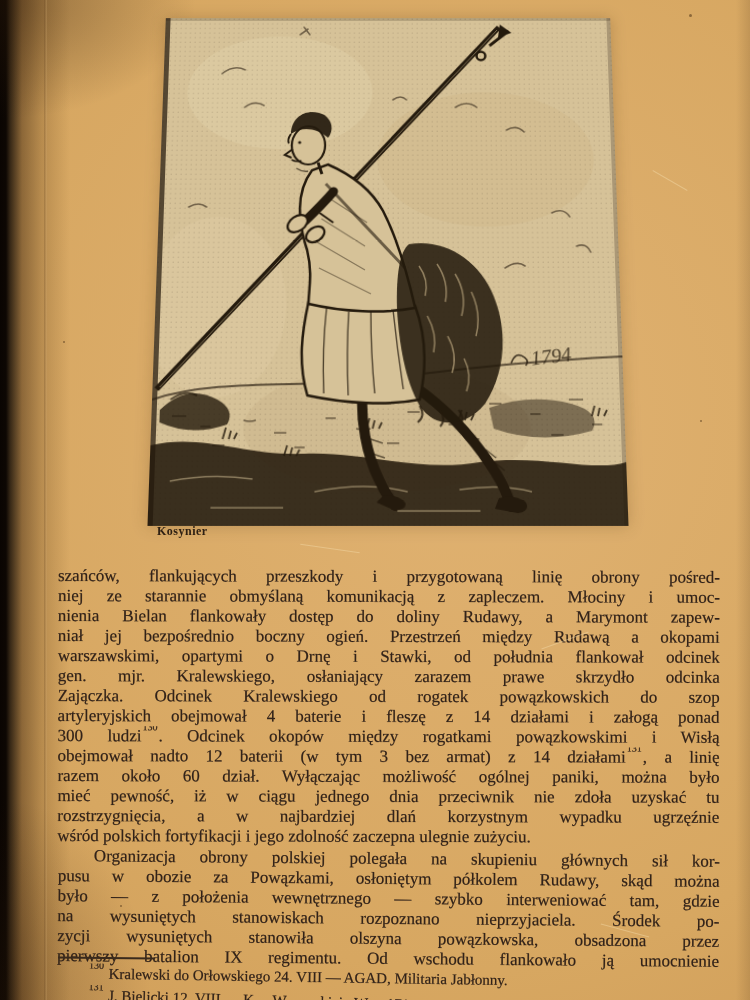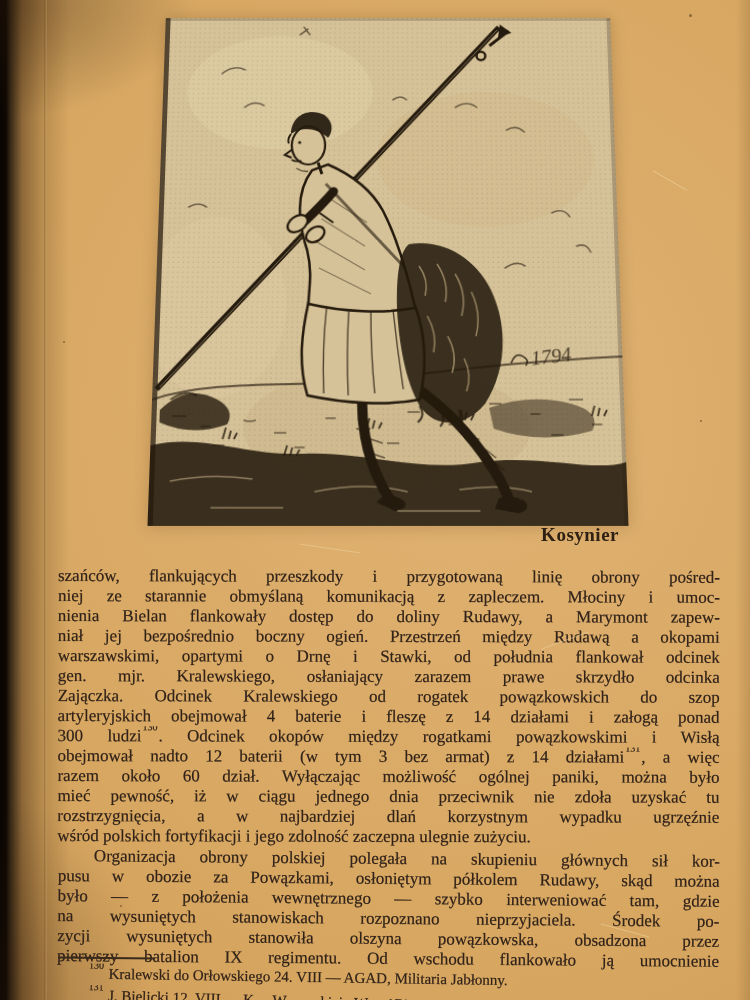--- a/index.html
+++ b/index.html
@@ -15,22 +15,22 @@
     background:radial-gradient(100% 100% at 0% 100%, rgba(42,24,8,.30), rgba(42,24,8,0) 72%);}
   .crease{position:absolute;left:44px;top:0;width:3px;height:1000px;
     background:linear-gradient(90deg,rgba(80,50,20,.25),rgba(230,190,130,.25));}
 
   
   .plateWrap{position:absolute;left:157px;top:6px;width:462px;height:512px;
     transform:perspective(900px) rotateX(8deg);}
   .plateWrap svg{width:100%;height:100%;display:block;
     box-shadow:0 0 14px rgba(80,50,20,.25);}
 
-  .caption{position:absolute;left:157px;top:524px;width:462px;text-align:right;
-    font-weight:bold;font-size:19px;letter-spacing:.5px;color:#2e2013;}
+  .caption{position:absolute;left:157px;top:524px;width:462px;text-align:left;
+    font-weight:bold;font-size:12px;letter-spacing:.5px;color:#2e2013;}
 
   
   .para,.fn{position:absolute;left:58px;width:662px;color:#32231a;
     -webkit-text-stroke:.2px rgba(50,35,26,.55);
     text-shadow:.2px .3px 0 rgba(50,35,26,.28);}
   .para{font-size:17px;line-height:20px;}
   .line{height:20px;overflow:hidden;text-align:justify;text-align-last:justify;}
   .para .line:last-child{text-align-last:auto;}
   .para.cont .line:last-child{text-align-last:justify;}
   .para2 .line:first-child{text-indent:36px;}
@@ -169,21 +169,21 @@
   <div class="para para1">
       <div class="line">szańców, flankujących przeszkody i przygotowaną linię obrony pośred-</div>
       <div class="line">niej ze starannie obmyślaną komunikacją z zapleczem. Młociny i umoc-</div>
       <div class="line">nienia Bielan flankowały dostęp do doliny Rudawy, a Marymont zapew-</div>
       <div class="line">niał jej bezpośrednio boczny ogień. Przestrzeń między Rudawą a okopami</div>
       <div class="line">warszawskimi, opartymi o Drnę i Stawki, od południa flankował odcinek</div>
       <div class="line">gen. mjr. Kralewskiego, osłaniający zarazem prawe skrzydło odcinka</div>
       <div class="line">Zajączka.  Odcinek Kralewskiego od rogatek powązkowskich do szop</div>
       <div class="line">artyleryjskich obejmował 4 baterie i fleszę z 14 działami i załogą ponad</div>
       <div class="line"><span>300 ludzi</span><sup>130</sup><span>. Odcinek okopów między rogatkami powązkowskimi i Wisłą</span></div>
-      <div class="line"><span>obejmował nadto 12 baterii (w tym 3 bez armat) z 14 działami</span><sup>131</sup><span>, a więc</span></div>
+      <div class="line"><span>obejmował nadto 12 baterii (w tym 3 bez armat) z 14 działami</span><sup>131</sup><span>, a linię</span></div>
       <div class="line">razem około 60 dział. Wyłączając możliwość ogólnej paniki, można było</div>
       <div class="line">mieć pewność, iż w ciągu jednego dnia przeciwnik nie zdoła uzyskać tu</div>
       <div class="line">rozstrzygnięcia, a w najbardziej dlań korzystnym wypadku ugrzęźnie</div>
       <div class="line">wśród polskich fortyfikacji i jego zdolność zaczepna ulegnie zużyciu.</div>
     </div>
   <div class="para para2 cont">
       <div class="line">Organizacja obrony polskiej polegała na skupieniu głównych sił kor-</div>
       <div class="line">pusu w obozie za Powązkami, osłoniętym półkolem Rudawy, skąd można</div>
       <div class="line">było — z położenia wewnętrznego — szybko interweniować tam, gdzie</div>
       <div class="line">na wysuniętych stanowiskach rozpoznano nieprzyjaciela. Środek po-</div>

